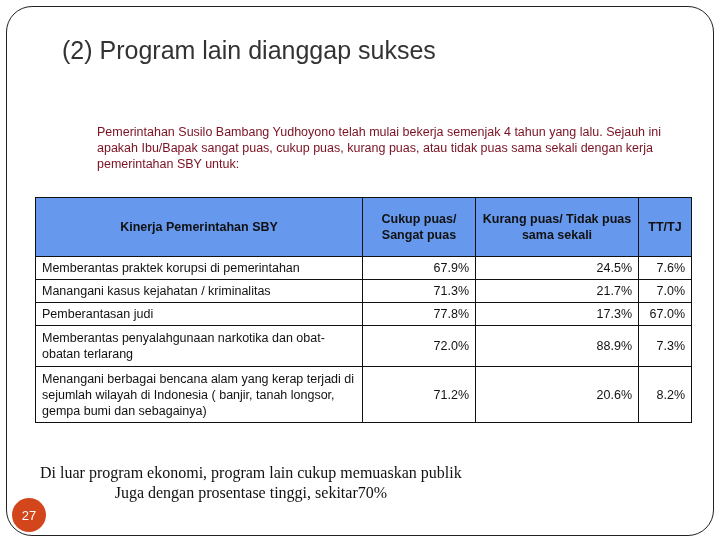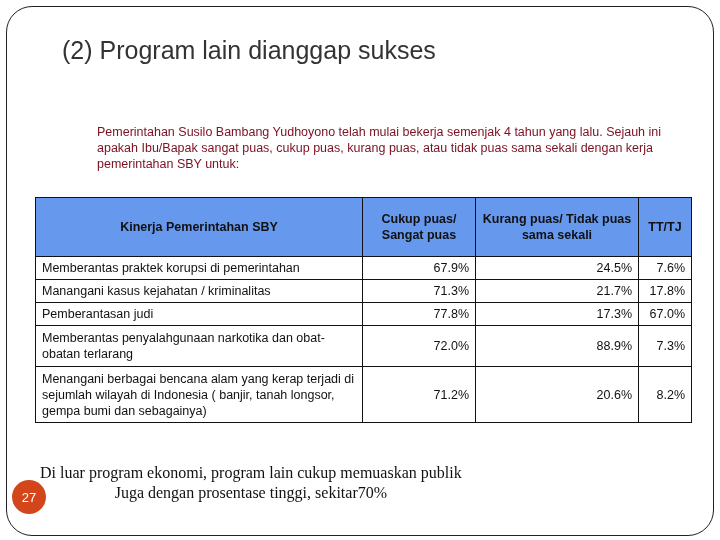--- a/index.html
+++ b/index.html
@@ -9,21 +9,21 @@
   .intro { position:absolute; left:97px; top:124px; width:570px; font-size:12.5px; line-height:16px; color:#7a1020; font-family:"Liberation Sans", sans-serif; }
   table.data { position:absolute; left:35px; top:197px; border-collapse:collapse; font-family:"Liberation Sans", sans-serif; font-size:12.5px; color:#111; }
   table.data th, table.data td { border:1.5px solid #111; padding:0 6px; }
   table.data th { background:#6699ee; font-weight:bold; font-size:12.5px; text-align:center; height:58px; line-height:16px; color:#111; }
   table.data td { height:22px; }
   table.data td.num { text-align:right; }
   table.data td.lbl { text-align:left; line-height:16px; }
   table.data tr.tall2 td { height:40px; }
   table.data tr.tall3 td { height:55px; }
   .conclusion { position:absolute; left:40px; top:463px; font-family:"Liberation Serif", serif; font-size:16px; line-height:20px; color:#111;text-align:center; }
-  .page-badge { position:absolute; left:12px; top:480px; width:34px; height:34px; border-radius:50%; background:#d3461c; color:#fff; font-size:13px; font-family:"Liberation Sans", sans-serif; display:flex; align-items:center; justify-content:center; }
+  .page-badge { position:absolute; left:12px; top:498px; width:34px; height:34px; border-radius:50%; background:#d3461c; color:#fff; font-size:13px; font-family:"Liberation Sans", sans-serif; display:flex; align-items:center; justify-content:center; }
 </style>
 </head>
 <body>
 
 <div class="frame"></div>
 
 <div class="title">(2) Program lain dianggap sukses</div>
 
 <div class="intro">Pemerintahan Susilo Bambang Yudhoyono telah mulai bekerja semenjak 4 tahun  yang lalu. Sejauh ini apakah Ibu/Bapak sangat puas, cukup puas, kurang puas, atau tidak puas sama sekali  dengan kerja pemerintahan SBY untuk:</div>
 
@@ -40,21 +40,21 @@
     <tr>
       <td class="lbl">Memberantas praktek korupsi di pemerintahan</td>
       <td class="num">67.9%</td>
       <td class="num">24.5%</td>
       <td class="num">7.6%</td>
     </tr>
     <tr>
       <td class="lbl">Manangani kasus kejahatan / kriminalitas</td>
       <td class="num">71.3%</td>
       <td class="num">21.7%</td>
-      <td class="num">17.8%</td>
+      <td class="num">7.0%</td>
     </tr>
     <tr>
       <td class="lbl">Pemberantasan judi</td>
       <td class="num">77.8%</td>
       <td class="num">17.3%</td>
       <td class="num">67.0%</td>
     </tr>
     <tr class="tall2">
       <td class="lbl">Memberantas penyalahgunaan narkotika dan obat-obatan terlarang</td>
       <td class="num">72.0%</td>

